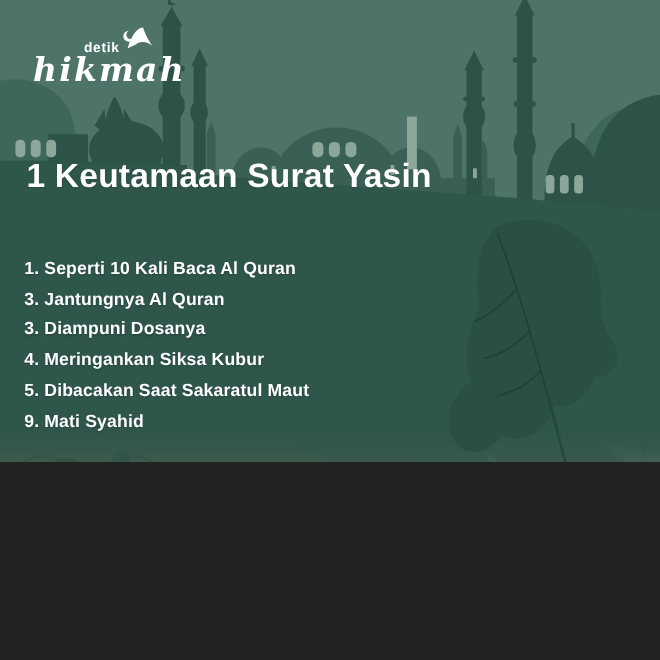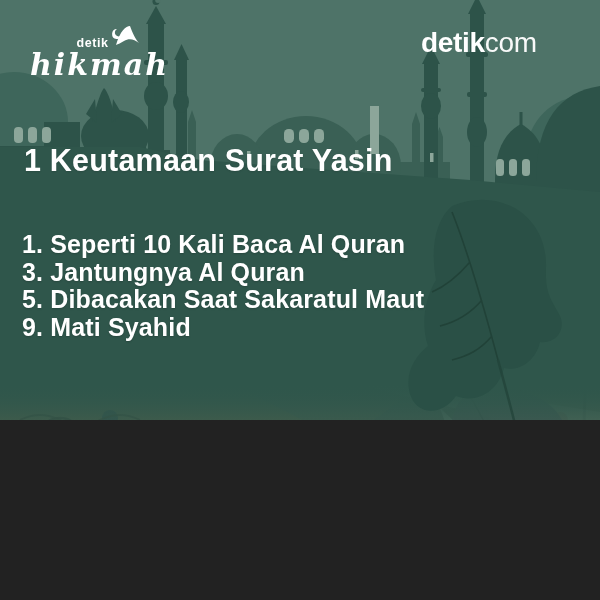--- a/index.html
+++ b/index.html
@@ -20,21 +20,21 @@
     font-size:30px;letter-spacing:2px;line-height:30px;margin-top:0px;
   }
   
   .logo-detikcom{left:421px;top:29px;font-size:28px;line-height:28px;letter-spacing:-0.3px;}
   .logo-detikcom .b{font-weight:800;}
   .logo-detikcom .l{font-weight:400;opacity:.96;}
   
   .title{left:24px;top:143px;font-size:30.5px;font-weight:800;letter-spacing:.2px;
          text-shadow:0 1px 2px rgba(0,0,0,.12);}
   
-  .list{left:22px;top:231px;font-size:25px;font-weight:700;line-height:27.7px;letter-spacing:.15px;
+  .list{left:22px;top:231px;font-size:16px;font-weight:700;line-height:27.7px;letter-spacing:.15px;
         text-shadow:0 1px 2px rgba(0,0,0,.18);}
   .list .li{white-space:nowrap;}
 </style>
 </head>
 <body>
 
 <div class="canvas">
 
   <svg class="bg" width="600" height="600" viewBox="0 0 600 600">
     <defs>
@@ -262,26 +262,25 @@
       <span>
         <svg width="30" height="24" viewBox="0 0 30 24">
           <path d="M7,7 a5,5 0 1 0 5,6 a4,4 0 1 1 -5,-6 Z" fill="#ffffff"></path>
           <path d="M6,23 C10,9 16,4 20,4 C22,10 26,18 29,21 C24,17 19,16 14,19 C11,21 8,22 6,23 Z" fill="#ffffff"></path>
         </svg>
       </span>
     </div>
     <div class="wordmark">hikmah</div>
   </div>
 
-  <div class="overlay logo-detikcom">
-    <span class="b">detik</span><span class="l">com</span>
-  </div>
 
   <div class="overlay title">1 Keutamaan Surat Yasin</div>
 
   <div class="overlay list">
     <div class="li">1. Seperti 10 Kali Baca Al Quran</div>
     <div class="li">3. Jantungnya Al Quran</div>
+    <div class="li">3. Diampuni Dosanya</div>
+    <div class="li">4. Meringankan Siksa Kubur</div>
     <div class="li">5. Dibacakan Saat Sakaratul Maut</div>
     <div class="li">9. Mati Syahid</div>
   </div>
 
 </div>
 
 </body></html>

